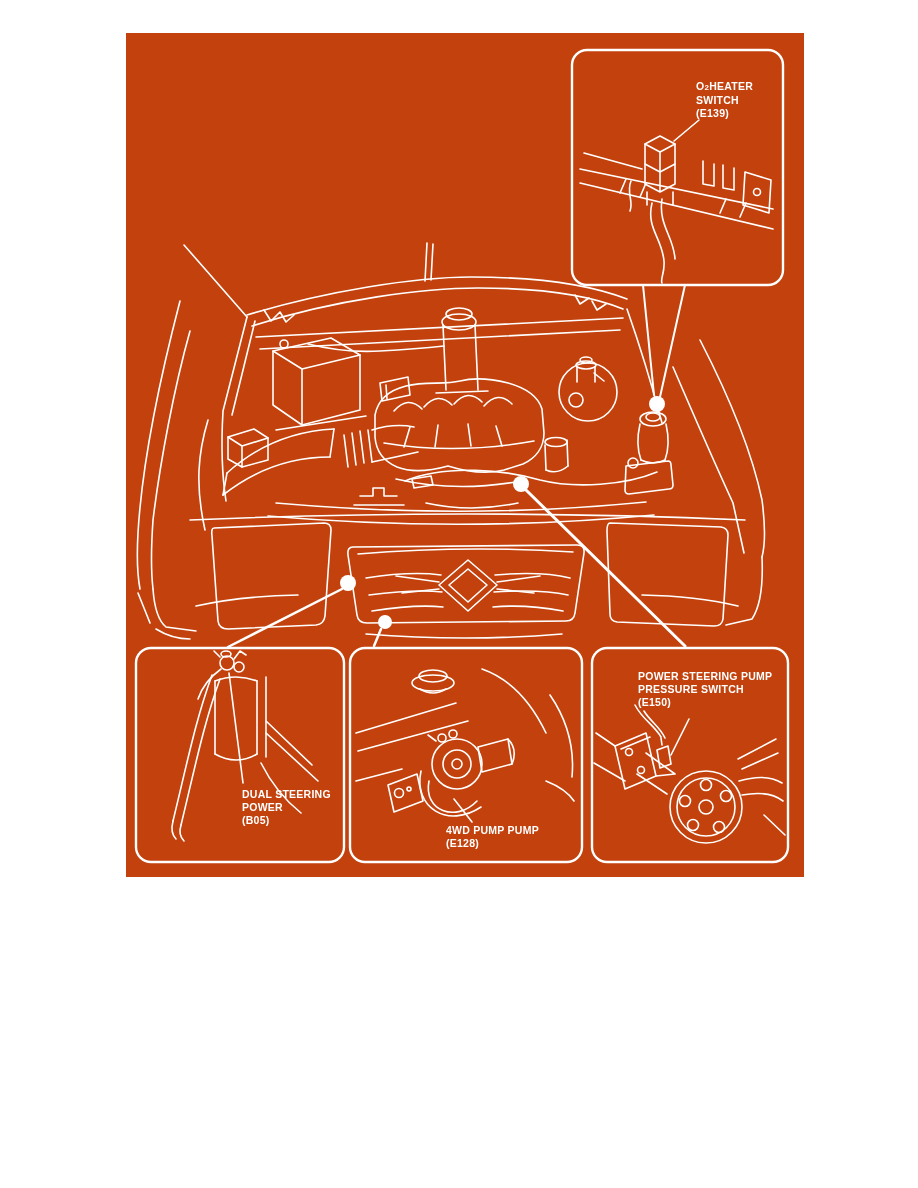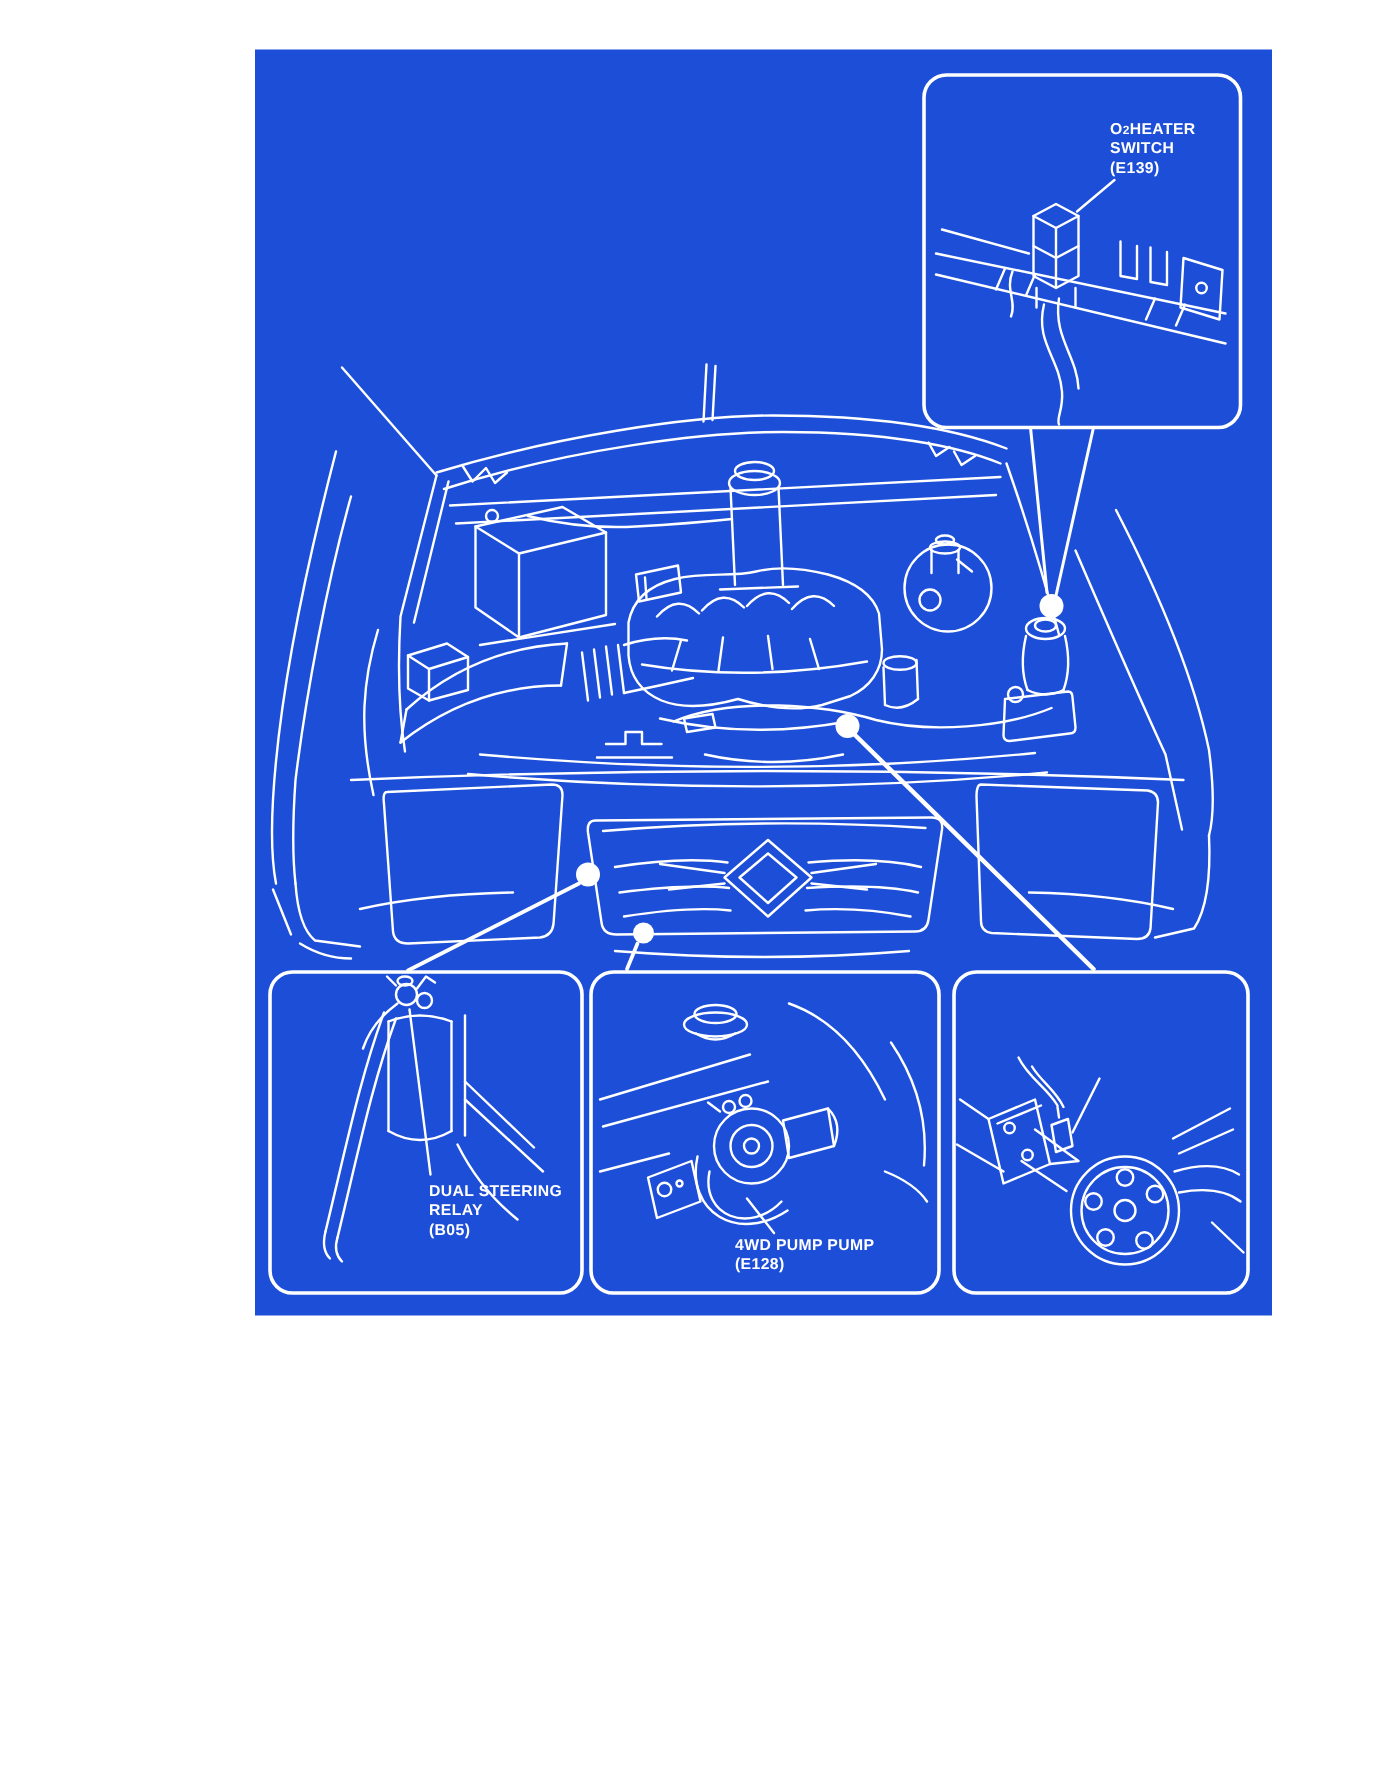--- a/index.html
+++ b/index.html
@@ -1,18 +1,18 @@
 <!DOCTYPE html>
 <html><head>
 <meta charset="utf-8">
 <style>
   html,body{margin:0;padding:0;background:#fff;}
   .page{position:relative;width:918px;height:1188px;background:#ffffff;overflow:hidden;
         font-family:"Liberation Sans","DejaVu Sans",sans-serif;}
-  .figure{position:absolute;left:126px;top:33px;width:678px;height:844px;background:#1d4ed8;margin-left:44px;}
+  .figure{position:absolute;left:126px;top:33px;width:678px;height:844px;background:#c2410c;}
   .figure svg{position:absolute;left:0;top:0;}
   .callout-label{position:absolute;color:#ffffff;font-size:10.5px;line-height:13px;
         font-weight:700;letter-spacing:.25px;white-space:nowrap;}
   .callout-label .sub{font-size:8px;}
 </style>
 </head>
 <body>
 
 <div class="page">
   <div class="figure">
@@ -240,24 +240,29 @@
     </svg>
 
     <div class="callout-label" style="left:570px;top:47px">
       <div><span>O</span><span class="sub">2</span><span>HEATER</span></div>
       <div>SWITCH</div>
       <div>(E139)</div>
     </div>
 
     <div class="callout-label" style="left:116px;top:755px">
       <div>DUAL STEERING</div>
-      <div>RELAY</div>
+      <div>POWER</div>
       <div>(B05)</div>
     </div>
 
     <div class="callout-label" style="left:320px;top:791px">
       <div>4WD PUMP PUMP</div>
       <div>(E128)</div>
     </div>
 
+    <div class="callout-label" style="left:512px;top:637px">
+      <div>POWER STEERING PUMP</div>
+      <div>PRESSURE SWITCH</div>
+      <div>(E150)</div>
+    </div>
 
   </div>
 </div>
 
 </body></html>

